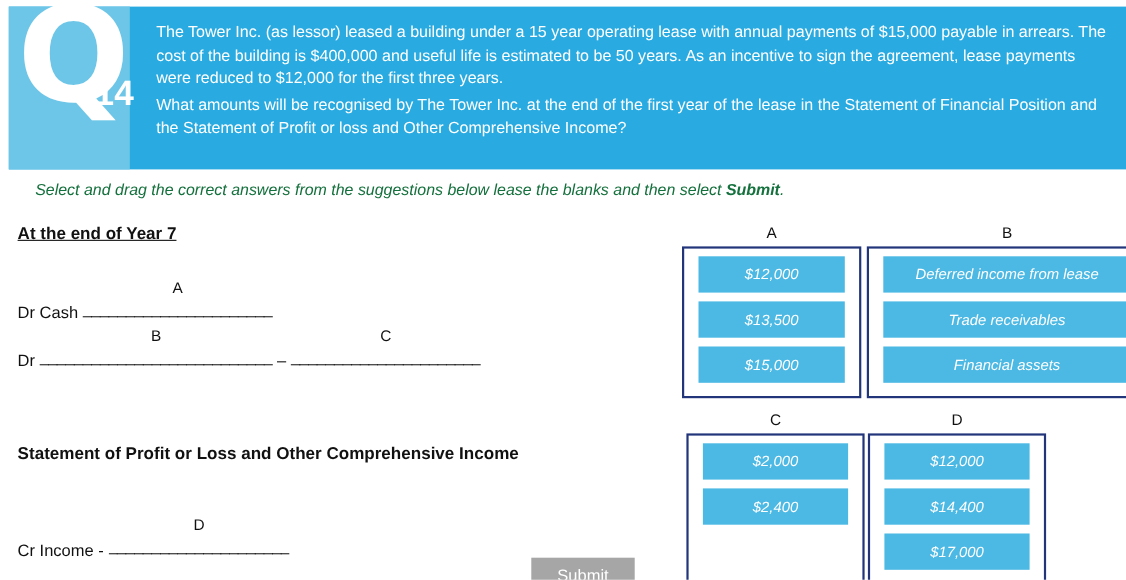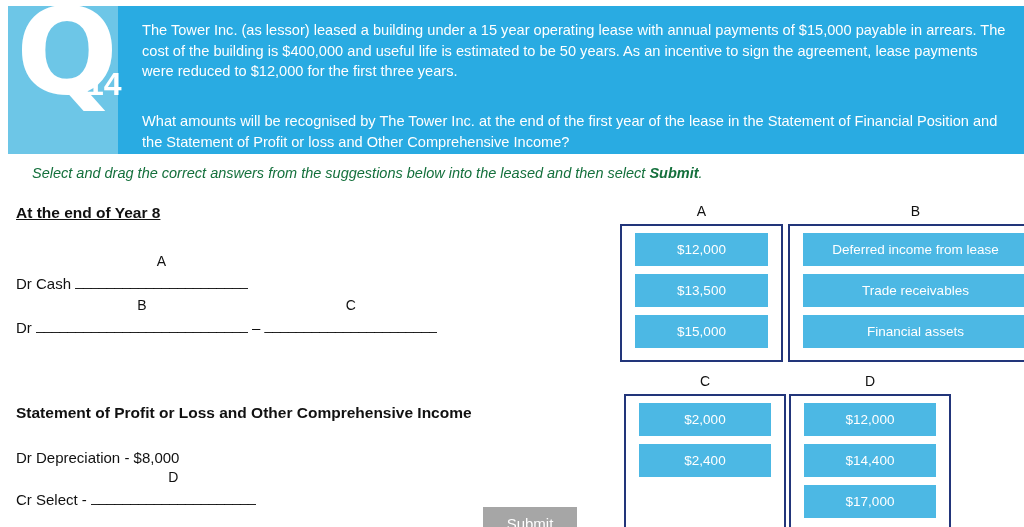--- a/index.html
+++ b/index.html
@@ -57,21 +57,21 @@
     line-height: 1;
   }
   .banner-text {
     flex: 1 1 auto;
     padding: 14px 12px 10px 24px;
     color: #ffffff;
     font-size: 14.6px;
     line-height: 1.42;
   }
   .banner-para { margin: 0; }
-  .banner-para + .banner-para { margin-top: 29px; }
+  .banner-para + .banner-para { margin-top: 4px; }
 
   
   .instruction {
     position: absolute;
     left: 32px;
     top: 165px;
     font-size: 14.5px;
     font-style: italic;
     color: #14703c;
   }
@@ -174,20 +174,21 @@
     background: #4cb8e4;
     color: #ffffff;
     font-size: 13.5px;
     text-align: center;
     height: 33px;
     line-height: 33px;
     margin-bottom: 8px;
     white-space: nowrap;
     overflow: hidden;
     cursor: pointer;
+    font-style: italic;
   }
   .option:last-child { margin-bottom: 0; }
 
   #group-a { left: 620px; top: 203px; width: 163px; }
   #group-a .group-box { height: 138px; }
   #group-b { left: 788px; top: 203px; width: 255px; }
   #group-b .group-box { height: 138px; }
   #group-c { left: 624px; top: 373px; width: 162px; }
   #group-c .group-box { height: 140px; }
   #group-d { left: 789px; top: 373px; width: 162px; }
@@ -202,35 +203,34 @@
     <div class="q-badge">
       <span class="q-letter">Q</span>
       <span class="q-num">14</span>
     </div>
     <div class="banner-text">
       <p class="banner-para">The Tower Inc. (as lessor) leased a building under a 15 year operating lease with annual payments of $15,000 payable in arrears. The cost of the building is $400,000 and useful life is estimated to be 50 years. As an incentive to sign the agreement, lease payments were reduced to $12,000 for the first three years.</p>
       <p class="banner-para">What amounts will be recognised by The Tower Inc. at the end of the first year of the lease in the Statement of Financial Position and the Statement of Profit or loss and Other Comprehensive Income?</p>
     </div>
   </div>
 
-  <div class="instruction"><span>Select and drag the correct answers from the suggestions below into the leased and then select </span><b>Submit</b><span>.</span></div>
+  <div class="instruction"><span>Select and drag the correct answers from the suggestions below lease the blanks and then select </span><b>Submit</b><span>.</span></div>
 
   <div class="sheet">
-    <div class="sheet-title">At the end of Year 8</div>
+    <div class="sheet-title">At the end of Year 7</div>
 
     <div class="entry" style="top:68px;"><span>Dr Cash </span><span class="blank-wrap"><span class="blank-lbl">A</span><span class="blank">______________________</span></span></div>
 
     <div class="entry" style="top:112px;"><span>Dr </span><span class="blank-wrap"><span class="blank-lbl">B</span><span class="blank">___________________________</span></span><span> – </span><span class="blank-wrap"><span class="blank-lbl">C</span><span class="blank">______________________</span></span></div>
 
 
     <div class="sheet-sub2">Statement of Profit or Loss and Other Comprehensive Income</div>
 
-    <div class="entry" style="top:245px;">Dr Depreciation - $8,000</div>
-
-    <div class="entry" style="top:284px;"><span>Cr Select - </span><span class="blank-wrap"><span class="blank-lbl">D</span><span class="blank">_____________________</span></span></div>
+
+    <div class="entry" style="top:284px;"><span>Cr Income - </span><span class="blank-wrap"><span class="blank-lbl">D</span><span class="blank">_____________________</span></span></div>
   </div>
 
   <button class="submit-btn">Submit</button>
 
   <div class="group" id="group-a">
     <div class="group-label">A</div>
     <div class="group-box">
       <div class="option">$12,000</div>
       <div class="option">$13,500</div>
       <div class="option">$15,000</div>

